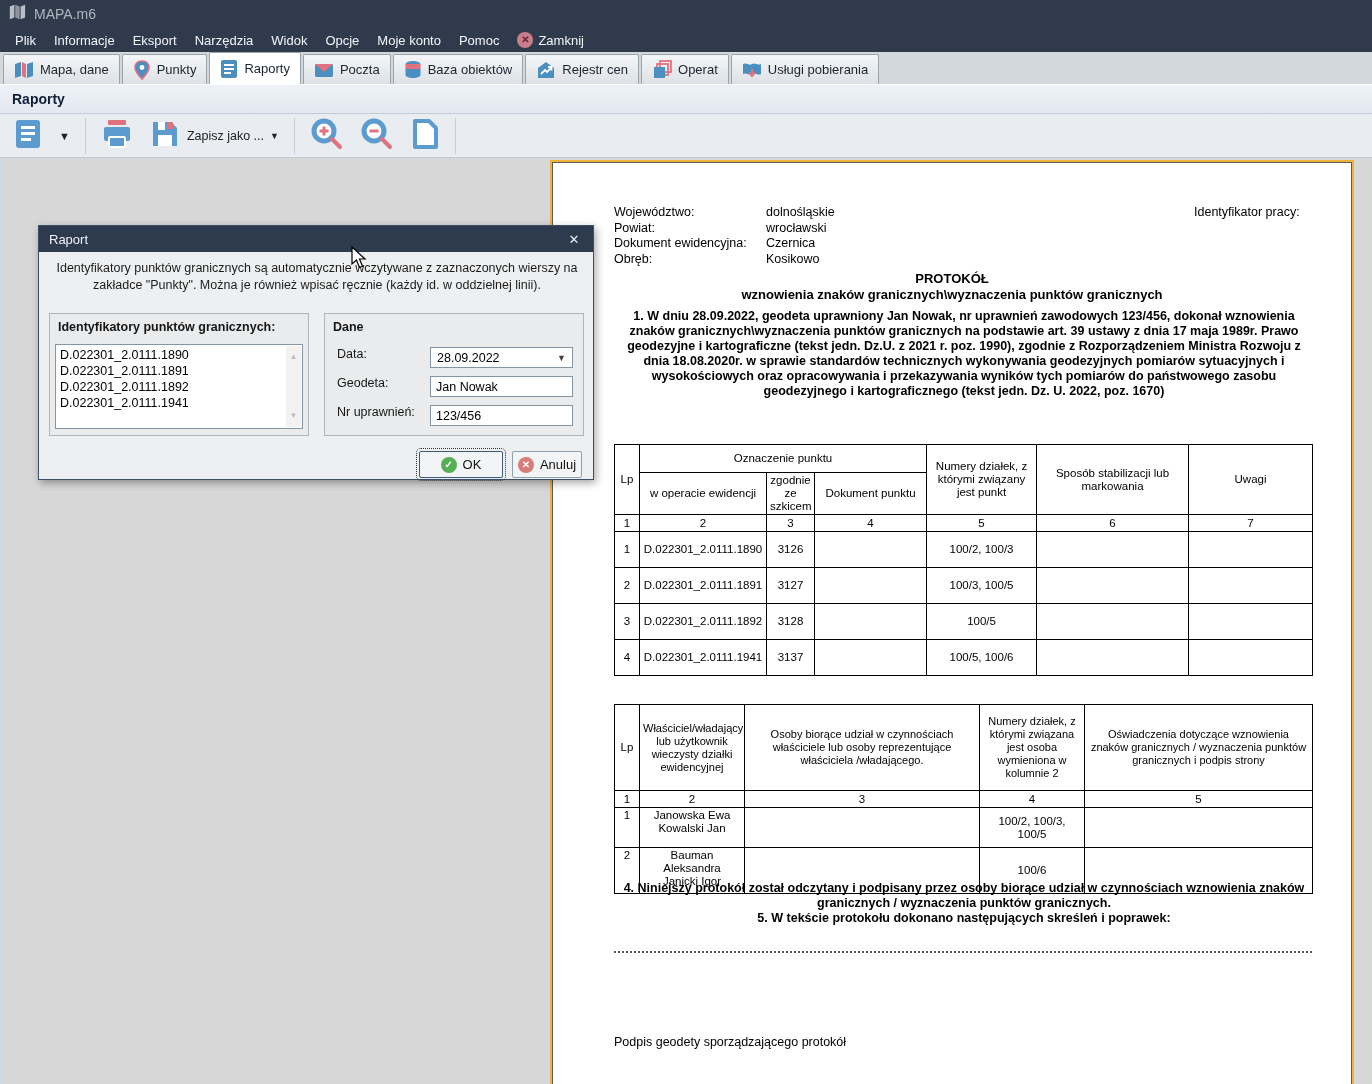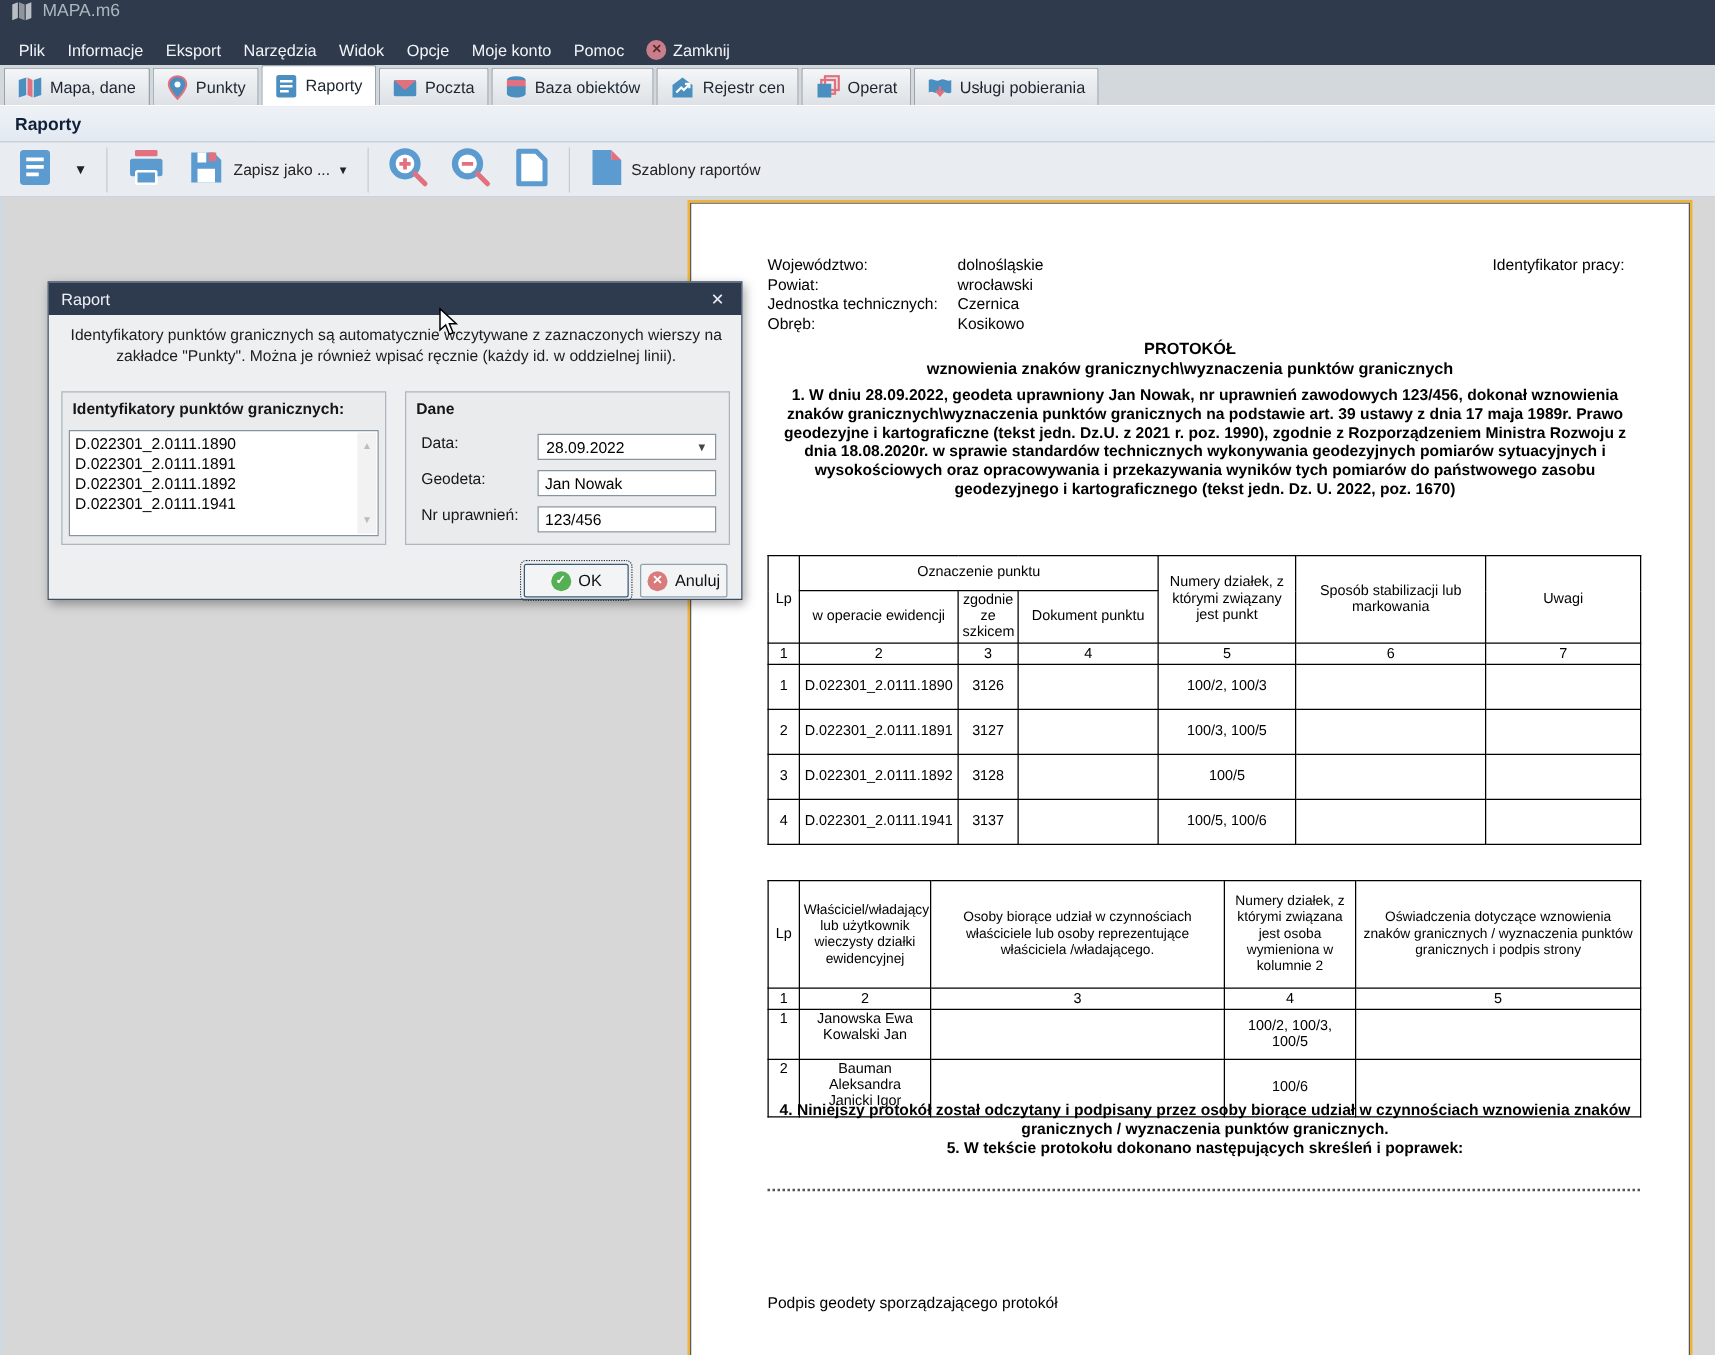--- a/index.html
+++ b/index.html
@@ -1,20 +1,20 @@
 <!DOCTYPE html>
 <html><head>
 <meta charset="utf-8">
 <style>
   * { margin:0; padding:0; box-sizing:border-box; }
   body { font-family:"Liberation Sans", sans-serif; background:#d7d7d7; }
   .app { position:relative; width:1372px; height:1084px; overflow:hidden; background:#d7d7d7; }
 
   
-  .titlebar { position:absolute; left:0; top:0; width:100%; height:28px; background:#2f3b4c; display:flex; padding-left:8px; gap:8px; }
+  .titlebar { position:absolute; left:0; top:0; width:100%; height:28px; background:#2f3b4c; display:flex; align-items:center; padding-left:8px; gap:8px; }
   .titlebar .apptitle { color:#aeb6bf; font-size:14px; }
   .menubar { position:absolute; left:0; top:28px; width:100%; height:24px; background:#2f3b4c; display:flex; align-items:center; padding-left:8px; gap:4px; }
   .menubar .mitem { color:#f2f5f8; font-size:13px; padding:3px 7px; cursor:default; }
   .menubar .mclose { display:flex; align-items:center; gap:5px; color:#f2f5f8; font-size:13px; padding:3px 7px; }
   .closecircle { width:16px; height:16px; border-radius:50%; background:#c97f8a; color:#5e2430; font-size:10px; font-weight:bold; display:flex; align-items:center; justify-content:center; line-height:1; }
 
   
   .tabbar { position:absolute; left:0; top:52px; width:100%; height:33px; background:#d3d8dd; border-bottom:1px solid #ffffff; display:flex; align-items:flex-end; padding-left:3px; }
   .tab { display:flex; align-items:center; gap:6px; height:30px; padding:0 10px; border:1px solid #9aa4ad; border-bottom:none; background:linear-gradient(#f4f6f8,#dde1e5); font-size:13px; color:#1c2430; margin-right:2px; border-radius:2px 2px 0 0; }
   .tab.active { background:#ffffff; height:32px; font-weight:normal; }
@@ -228,44 +228,37 @@
             <path d="M9.5,14 H18.5" stroke="#e2717f" stroke-width="3"></path>
             <line x1="22" y1="22" x2="30" y2="30" stroke="#e2717f" stroke-width="4" stroke-linecap="round"></line>
           </svg></span>
     </div>
     <div class="tbtn">
       <span><svg width="30" height="32" viewBox="0 0 30 32">
             <path d="M5,3 H19 L26,10 V29 H5 Z" fill="#fff" stroke="#5b9bd0" stroke-width="4" stroke-linejoin="round"></path>
           </svg></span>
     </div>
     <div class="tsep"></div>
-    <div class="tbtn">
-      <span><svg width="28" height="32" viewBox="0 0 28 32">
-            <path d="M3,2 H18 V10 H26 V30 H3 Z" fill="#5b9bd0"></path>
-            <path d="M18,2 L26,10 H18 Z" fill="#e2717f"></path>
-          </svg></span>
-      <span>Szablony raportów</span>
-    </div>
   </div>
 
   <div class="content">
 
     <div class="page">
 
       <div class="docblock" style="left:61px; top:42px;">
         <div class="hdr-row">
             <span class="hl">Województwo:</span>
             <span>dolnośląskie</span>
           </div>
         <div class="hdr-row">
             <span class="hl">Powiat:</span>
             <span>wrocławski</span>
           </div>
         <div class="hdr-row">
-            <span class="hl">Jednostka technicznych:</span>
+            <span class="hl">Dokument ewidencyjna:</span>
             <span>Czernica</span>
           </div>
         <div class="hdr-row">
             <span class="hl">Obręb:</span>
             <span>Kosikowo</span>
           </div>
       </div>
       <div class="docblock" style="left:641px; top:42px;">Identyfikator pracy:</div>
 
       <div class="doc-title" style="top:108px;">PROTOKÓŁ</div>

